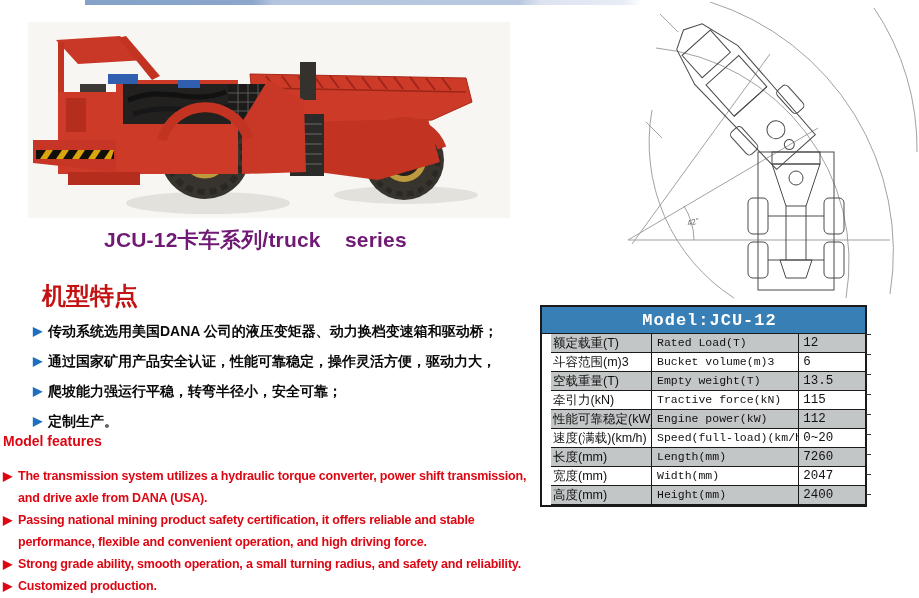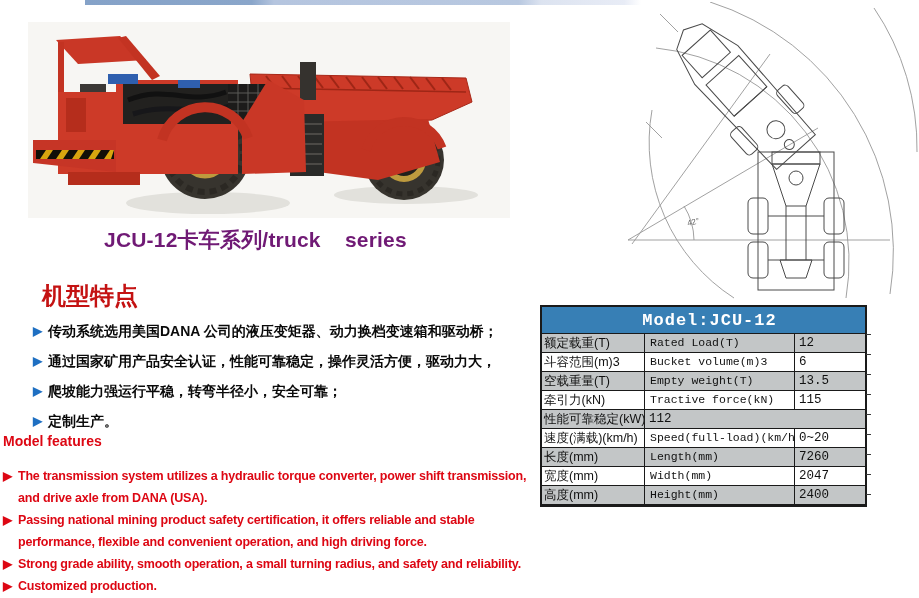--- a/index.html
+++ b/index.html
@@ -34,21 +34,21 @@
   .en-heading { font-size:14px; font-weight:bold; margin-bottom:16px; }
   .en-item { display:flex; font-size:12.5px; font-weight:bold; line-height:22px; letter-spacing:-0.2px; }
   .en-item .tri { line-height:22px; }
 
   
   .spec-table { position:absolute; left:540px; top:305px; width:327px;
                 border:2px solid #1a1a1a; background:#fff; }
   .t-header { height:27px; background:#377fb5; color:#ffffff; text-align:center;
               font-family:"Liberation Mono", monospace; font-weight:bold; font-size:17px;
               line-height:27px; letter-spacing:1px; border-bottom:1px solid #1a1a1a;padding-left:12px; }
-  .t-row { display:flex; height:19px; border-bottom:1px solid #1a1a1a; }
+  .t-row { display:flex; height:19px; border-bottom:1px solid #1a1a1a;margin-left:9px; }
   .t-row:last-of-type { border-bottom:none; }
   .t-row.gray { background:#c3c6c7; }
   .t-row .c { line-height:18px; overflow:hidden; white-space:nowrap; }
   .c.cn { width:103px; font-size:12.5px; color:#111; padding-left:2px; border-right:1px solid #1a1a1a; }
   .c.en { width:150px; font-family:Liberation Mono, monospace; font-size:11.5px; color:#111;
           padding-left:5px; border-right:1px solid #1a1a1a; }
   .c.val { width:67px; font-family:"Liberation Mono", monospace; font-size:12.5px; color:#111; padding-left:4px; }
   .tick-overhang { position:absolute; right:-6px; top:27px; width:5px; height:173px;
                    background:repeating-linear-gradient(to bottom,#3a3a3a 0 1px,transparent 1px 20px); }
 </style>
@@ -250,20 +250,21 @@
       <div class="c en">Empty weight(T)</div>
       <div class="c val">13.5</div>
     </div>
     <div class="t-row">
       <div class="c cn">牵引力(kN)</div>
       <div class="c en">Tractive force(kN)</div>
       <div class="c val">115</div>
     </div>
     <div class="t-row gray">
       <div class="c cn">性能可靠稳定(kW)</div>
+      <div class="c en">Engine power(kW)</div>
       <div class="c val">112</div>
     </div>
     <div class="t-row">
       <div class="c cn">速度(满载)(km/h)</div>
       <div class="c en">Speed(full-load)(km/h)</div>
       <div class="c val">0~20</div>
     </div>
     <div class="t-row gray">
       <div class="c cn">长度(mm)</div>
       <div class="c en">Length(mm)</div>

